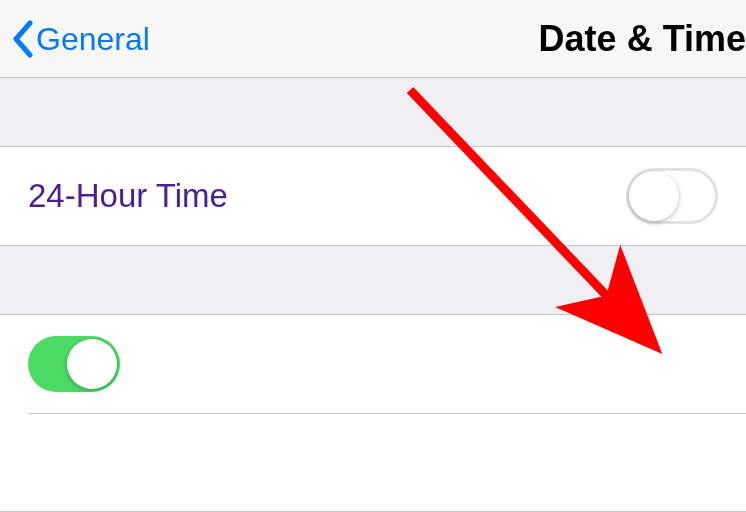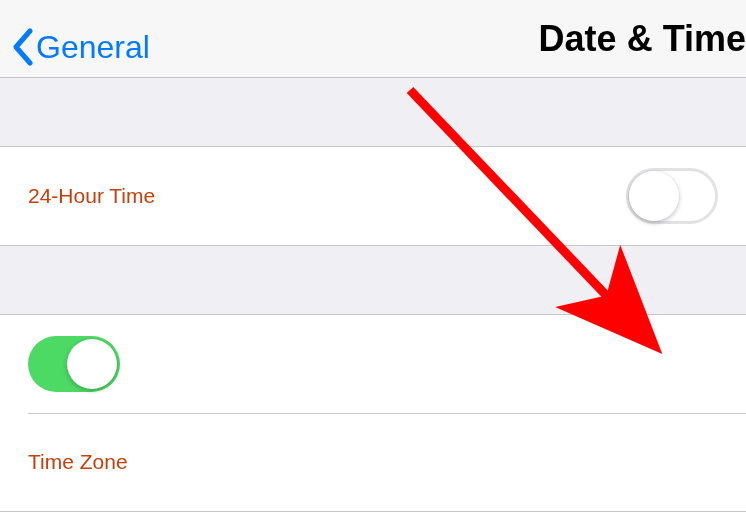--- a/index.html
+++ b/index.html
@@ -19,21 +19,21 @@
       background: #f7f7f8;
       height: 78px;
       border-bottom: 1px solid #c7c7cb;
       display: flex;
       align-items: center;
       position: relative;
     }
     .back-btn {
       position: absolute;
       left: 10px;
-      top: 8px;
+      top: 0;
       height: 78px;
       display: flex;
       align-items: center;
       color: #007aff;
       font-size: 32px;
       font-weight: 400;
       cursor: pointer;
     }
     .back-chevron {
       display: inline-block;
@@ -68,22 +68,22 @@
     .group .row + .row::before {
       content: "";
       position: absolute;
       left: 28px;
       right: 0;
       top: 0;
       height: 1px;
       background: #c7c7cb;
     }
     .row-label {
-      font-size: 21px;
-      color: #c2410c;
+      font-size: 33px;
+      color: #4c1d95;
       font-weight: 400;
     }
     .row-value {
       font-size: 31px;
       color: #8e8e93;
       font-weight: 400;
     }
     .toggle {
       width: 92px;
       height: 56px;
@@ -148,21 +148,20 @@
 
 <div class="spacer"></div>
 
 <div class="group">
   <div class="row">
     <div class="toggle toggle-on">
       <div class="toggle-knob"></div>
     </div>
   </div>
   <div class="row">
-    <div class="row-label">Time Zone</div>
   </div>
 </div>
 
 <svg class="annotation-arrow" style="left:380px; top:70px;" width="320" height="300" viewBox="0 0 320 300">
   <defs>
     <marker id="arrowhead" markerWidth="12" markerHeight="12" refX="6" refY="5" orient="auto" markerUnits="strokeWidth">
       <polygon points="0,0 12,5 0,10 3,5" fill="#ff0000"></polygon>
     </marker>
   </defs>
   <line x1="30" y1="20" x2="245" y2="245" stroke="#ff0000" stroke-width="9" marker-end="url(#arrowhead)"></line>

